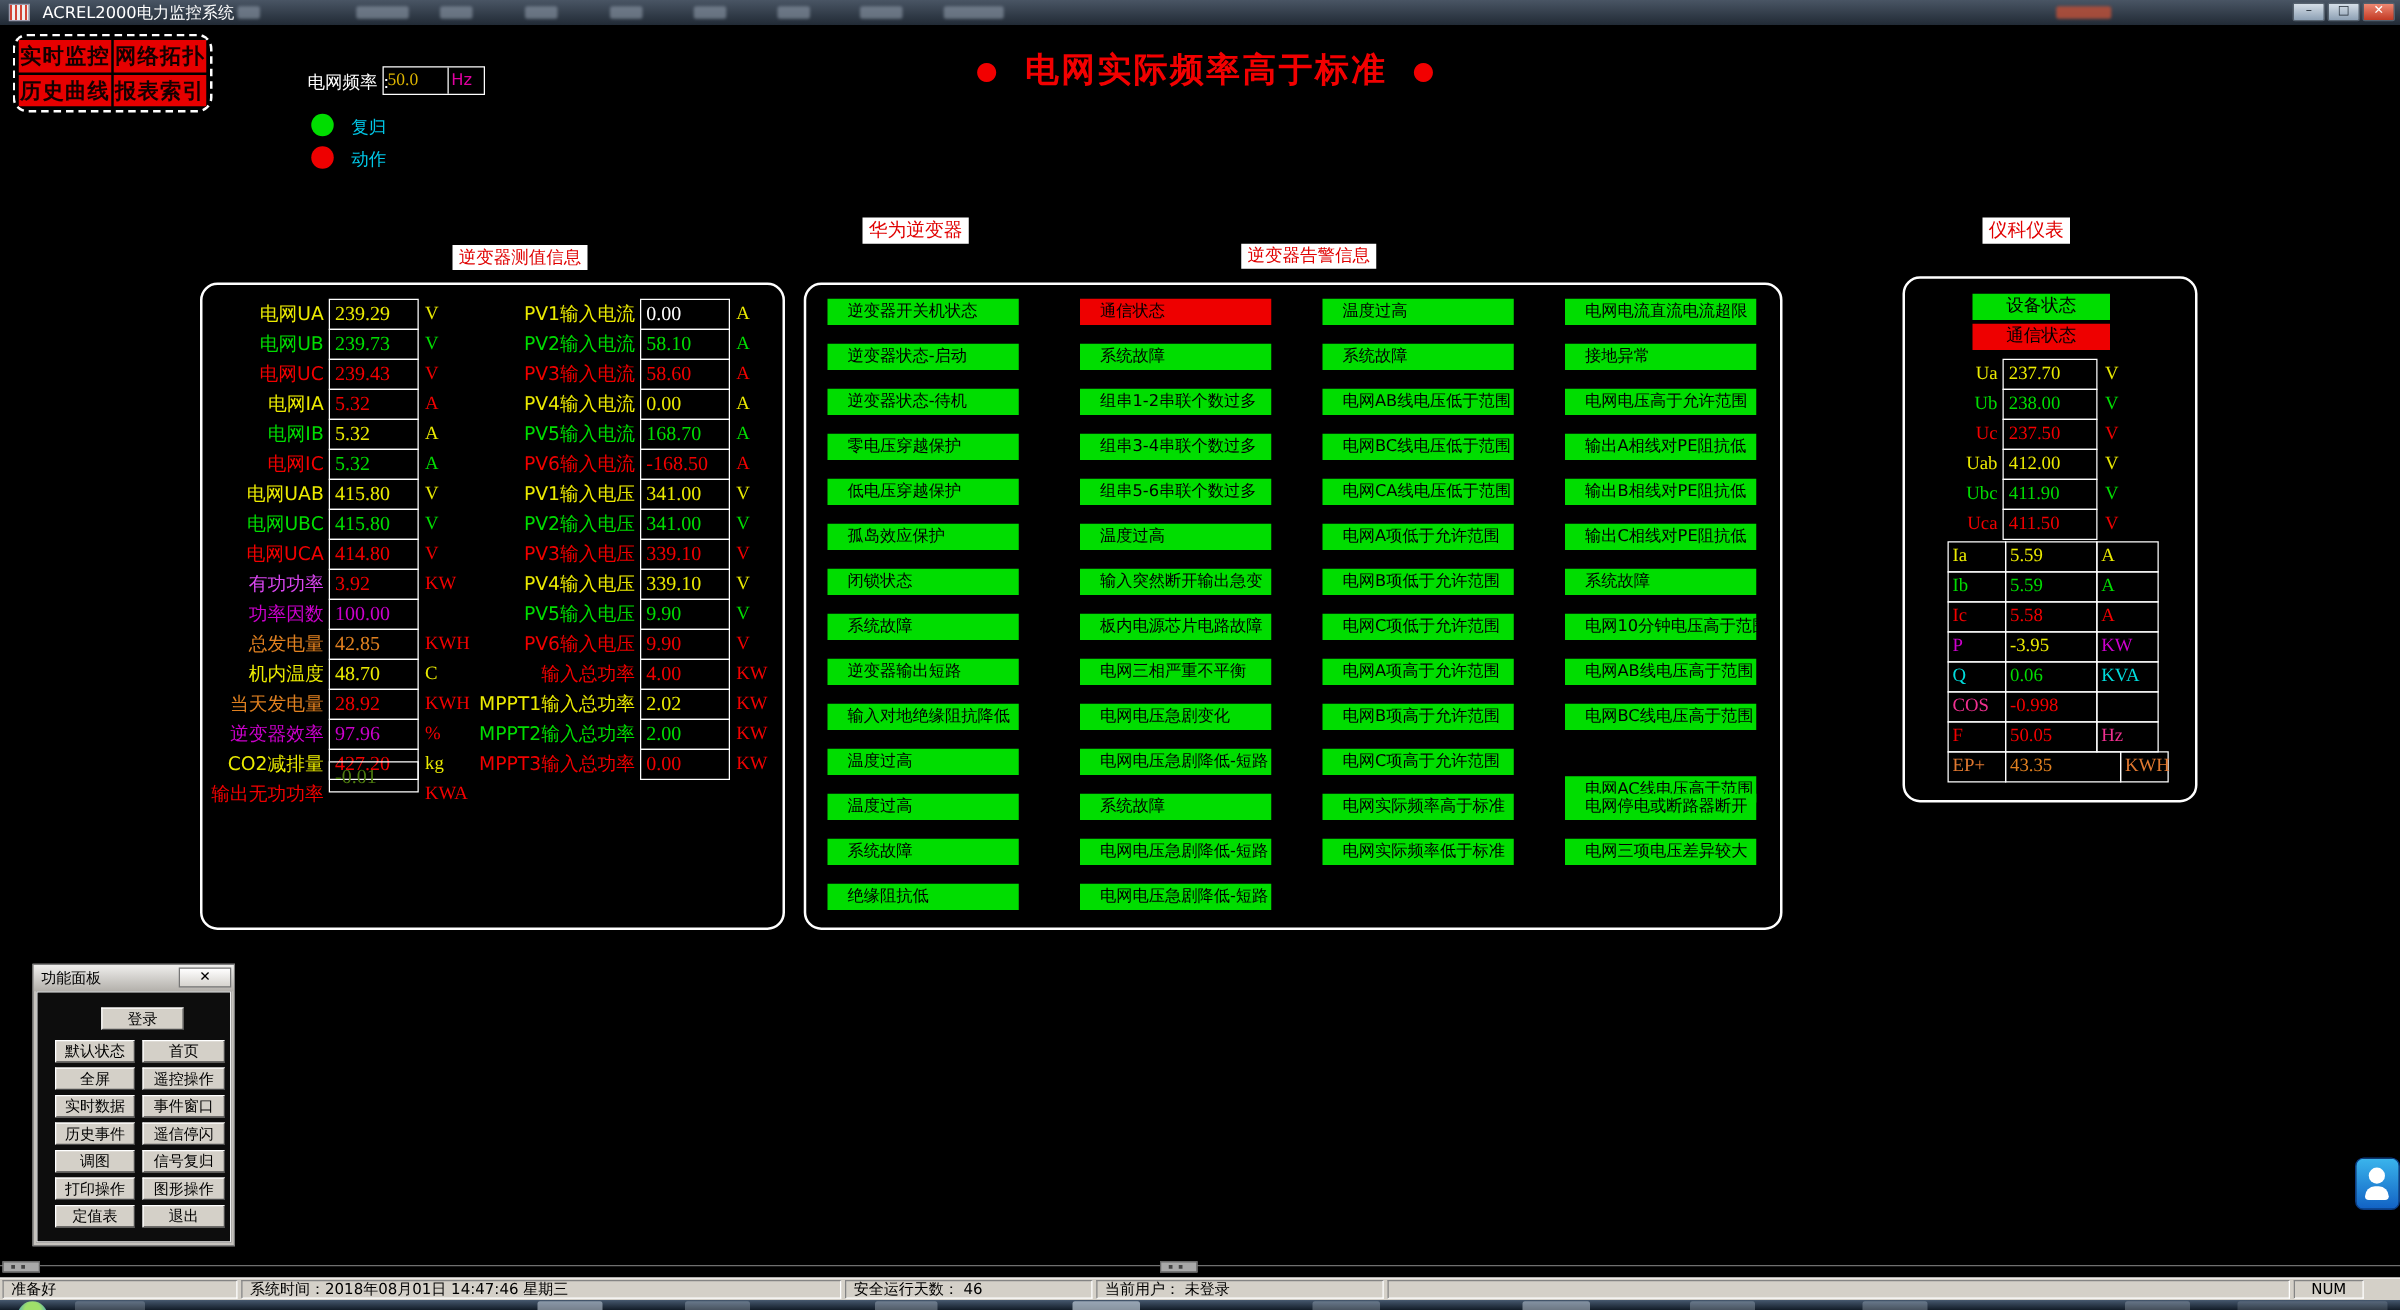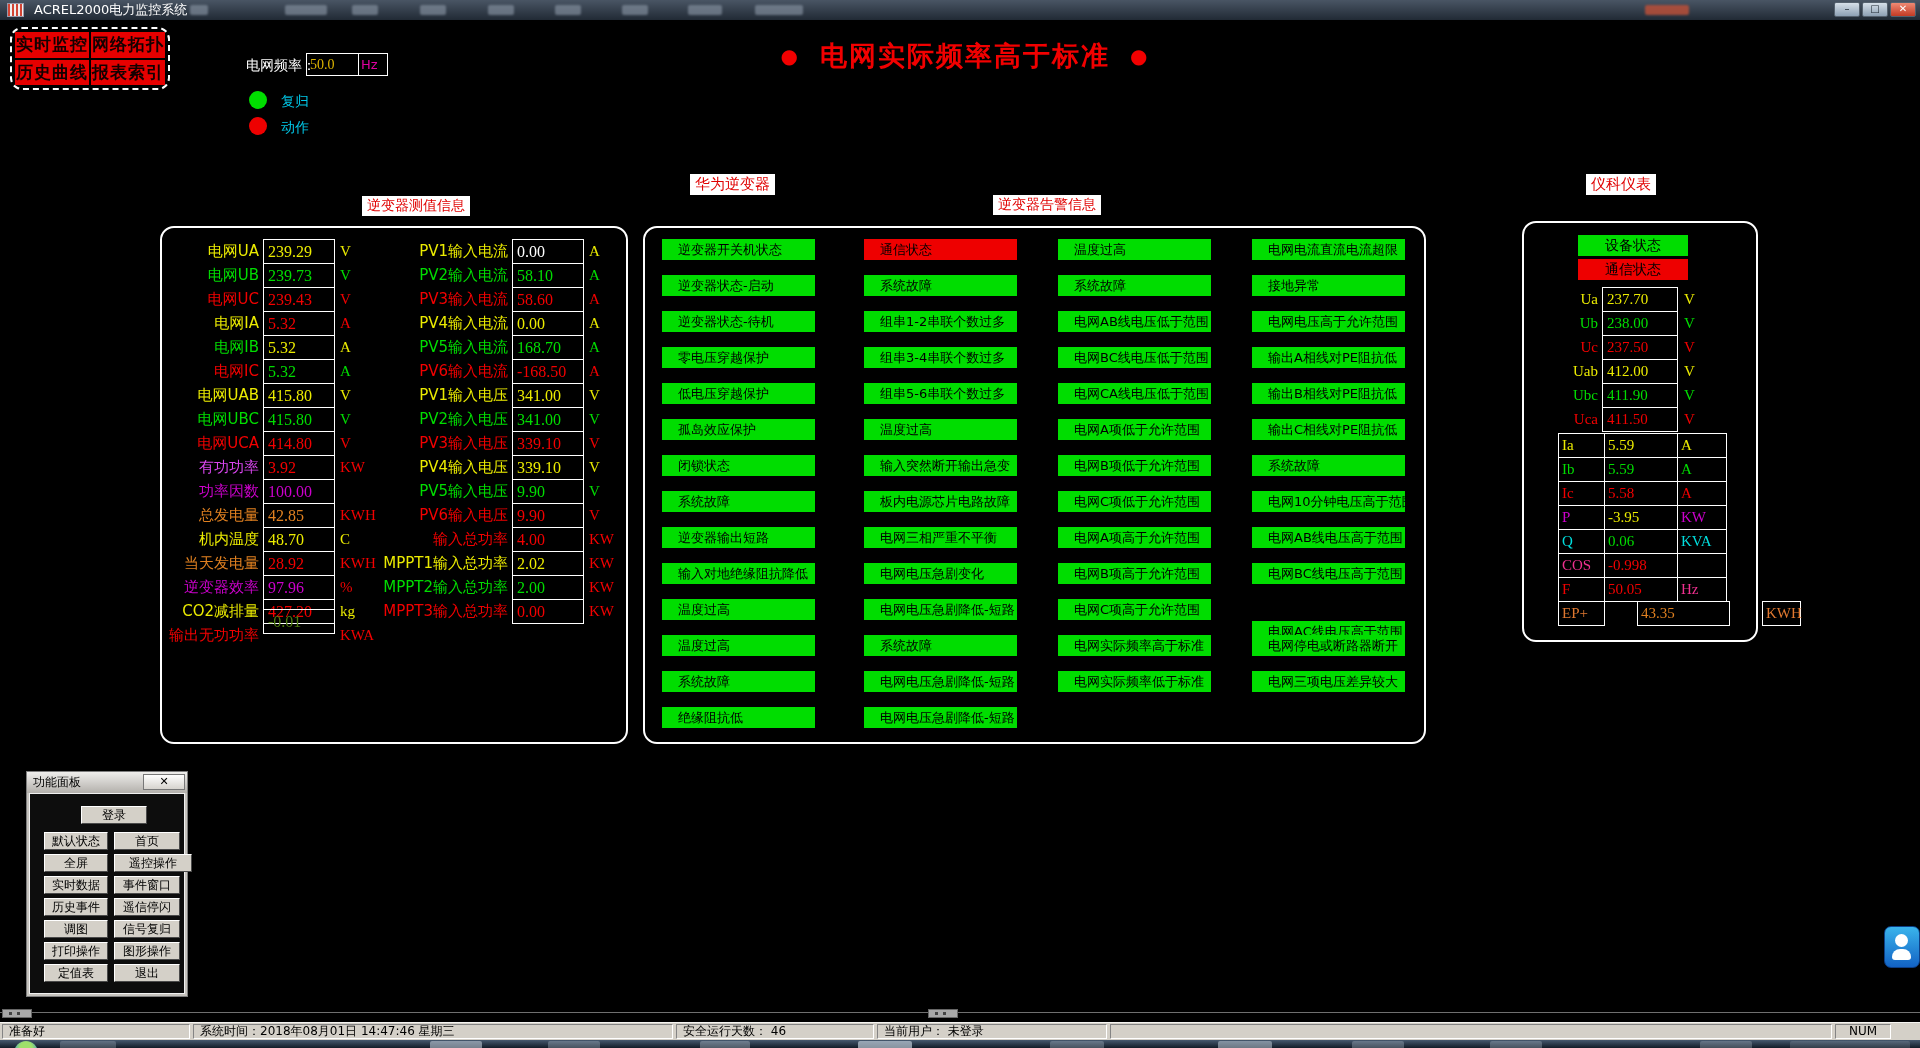--- a/index.html
+++ b/index.html
@@ -370,38 +370,38 @@
     <div class="grow" style="top: 330px;">
       <div class="gcell" style="width: 47px; color: rgb(240, 48, 144);">COS</div>
       <div class="gcell" style="width: 74px; color: rgb(242, 0, 0);">-0.998</div>
       <div class="gcell" style="width: 50px; color: rgb(240, 48, 144);"></div>
     </div>
     <div class="grow" style="top: 354px;">
       <div class="gcell" style="width: 47px; color: rgb(242, 0, 0);">F</div>
       <div class="gcell" style="width: 74px; color: rgb(242, 0, 0);">50.05</div>
       <div class="gcell" style="width: 50px; color: rgb(240, 48, 144);">Hz</div>
     </div>
-    <div class="grow" style="top: 378px; gap: 33px;">
+    <div class="grow" style="top: 378px;">
       <div class="gcell" style="width: 47px; color: rgb(224, 120, 48);">EP+</div>
       <div class="gcell" style="width: 93px; color: rgb(224, 128, 32);">43.35</div>
       <div class="gcell" style="width: 39px; color: rgb(224, 120, 48);">KWH</div>
     </div>
   </div>
 
 <div class="fwin">
   <div class="fwin-titlebar">
     <div class="fwin-title">功能面板</div>
     <div class="fwin-close">✕</div>
   </div>
   <div class="fwin-body" id="fwin-body">
       <div class="fbtn" style="left: 51px; top: 12px; width: 66px;">登录</div>
       <div class="fbtn" style="left: 14px; width: 64px; top: 38px;">默认状态</div>
       <div class="fbtn" style="left: 84px; width: 66px; top: 38px;">首页</div>
       <div class="fbtn" style="left: 14px; width: 64px; top: 60px;">全屏</div>
-      <div class="fbtn" style="left: 84px; width: 78px; top: 60px;">遥控操作</div>
+      <div class="fbtn" style="left: 84px; width: 66px; top: 60px;">遥控操作</div>
       <div class="fbtn" style="left: 14px; width: 64px; top: 82px;">实时数据</div>
       <div class="fbtn" style="left: 84px; width: 66px; top: 82px;">事件窗口</div>
       <div class="fbtn" style="left: 14px; width: 64px; top: 104px;">历史事件</div>
       <div class="fbtn" style="left: 84px; width: 66px; top: 104px;">遥信停闪</div>
       <div class="fbtn" style="left: 14px; width: 64px; top: 126px;">调图</div>
       <div class="fbtn" style="left: 84px; width: 66px; top: 126px;">信号复归</div>
       <div class="fbtn" style="left: 14px; width: 64px; top: 148px;">打印操作</div>
       <div class="fbtn" style="left: 84px; width: 66px; top: 148px;">图形操作</div>
       <div class="fbtn" style="left: 14px; width: 64px; top: 170px;">定值表</div>
       <div class="fbtn" style="left: 84px; width: 66px; top: 170px;">退出</div>

